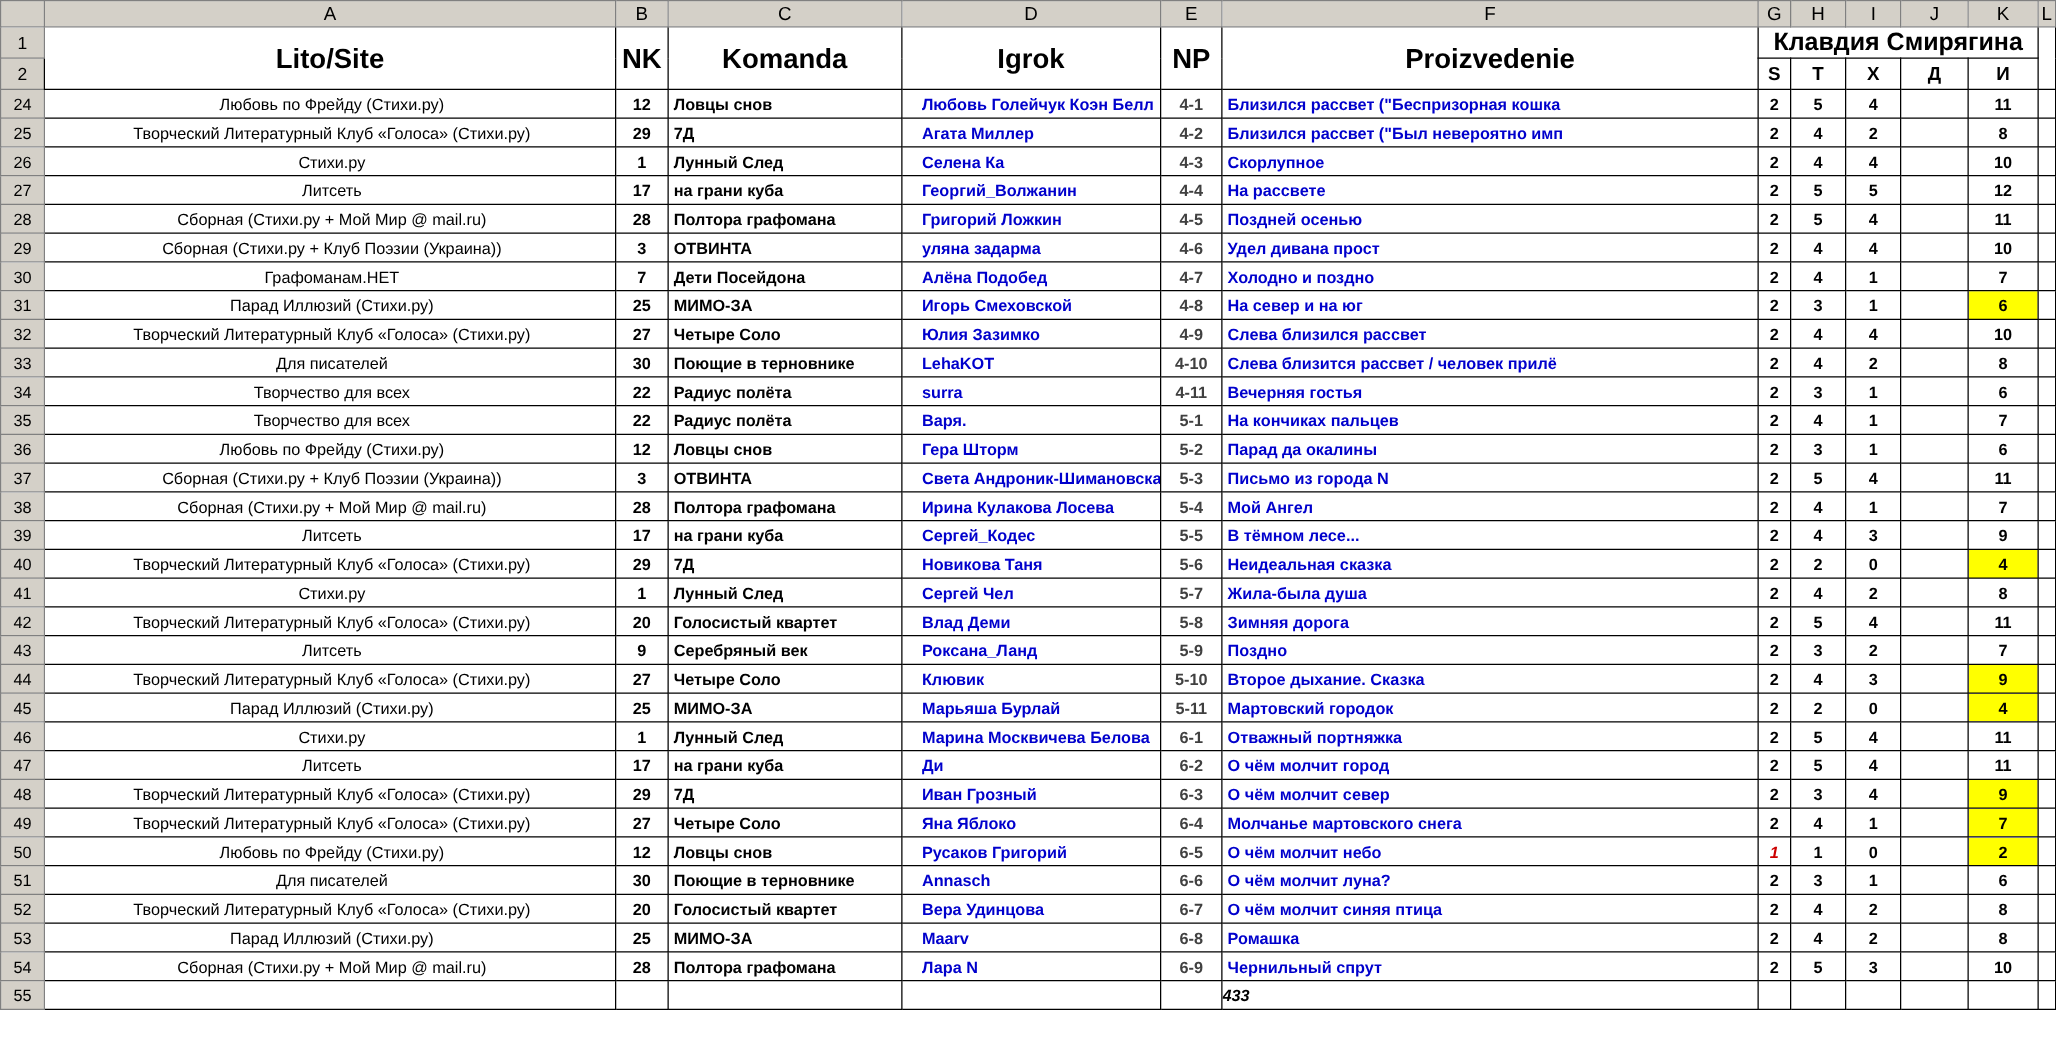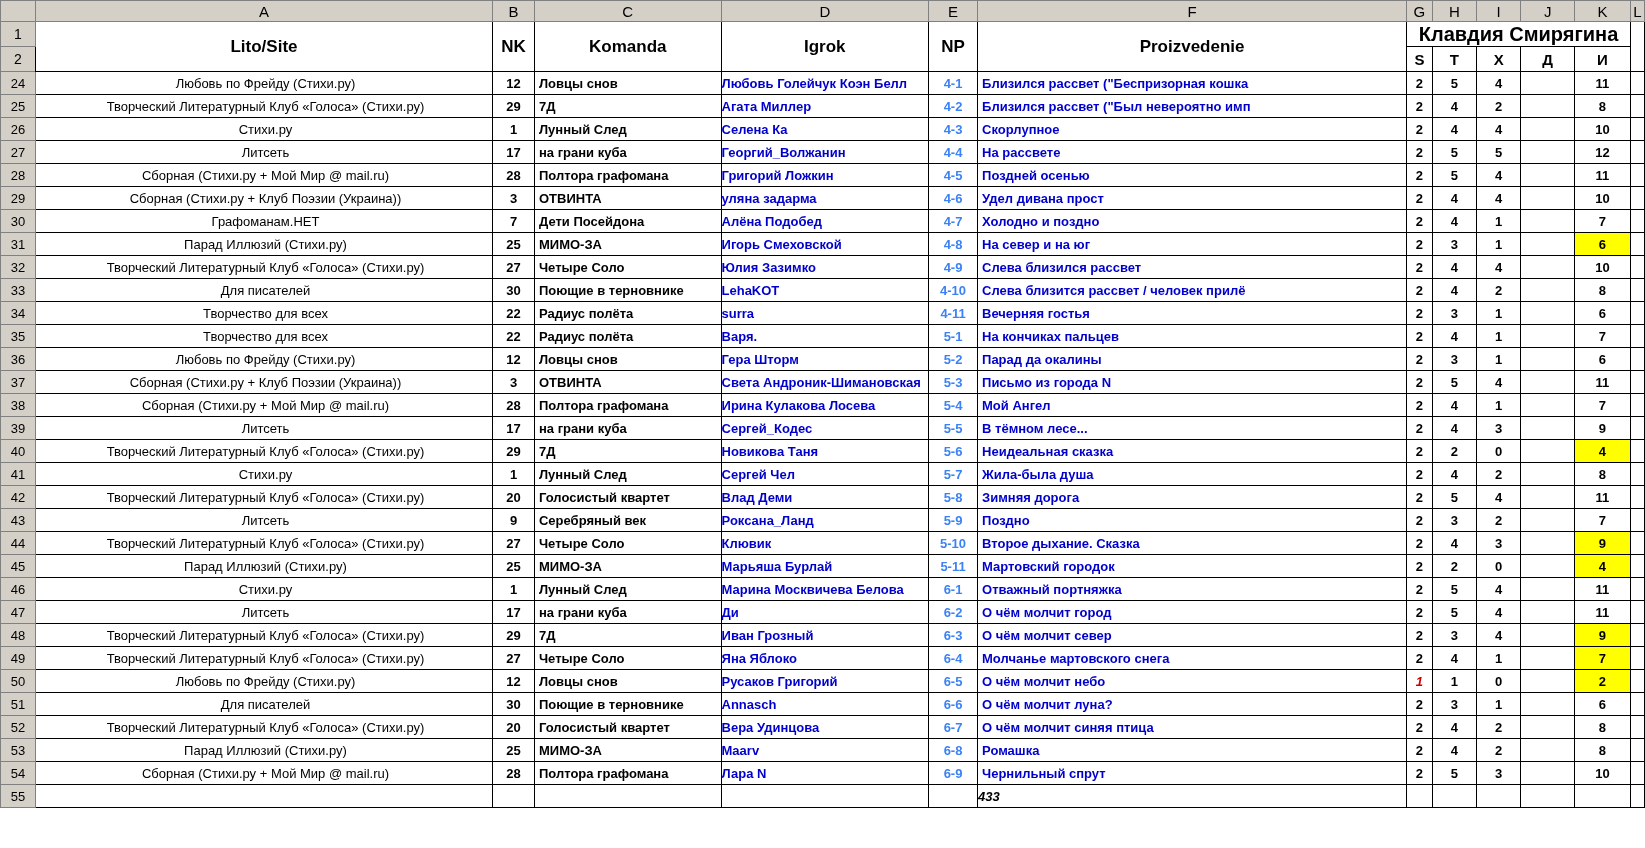--- a/index.html
+++ b/index.html
@@ -6,30 +6,30 @@
   body{font-family:"Liberation Sans", sans-serif;}
   #sheet{width:1645px;height:848px;position:relative;overflow:hidden;background:#fff;}
   table{border-collapse:collapse;table-layout:fixed;}
   .grid{width:1645px;}
   td,th{border:1px solid #000;padding:0;margin:0;font-weight:normal;overflow:hidden;white-space:nowrap;}
   
   .colhdr td{background:#d4d0c8;text-align:center;font-size:15px;height:20px;color:#000;border:1px solid #808080;}
   .rowhdr{background:#d4d0c8;text-align:center;font-size:14px;color:#000;border:1px solid #808080;width:30px;}
   
   .hdr1 td,.hdr2 td{height:24px;}
-  .title{font-size:17px;font-weight:bold;text-align:center;}
+  .title{font-size:22px;font-weight:bold;text-align:center;}
   .bigname{font-size:20px;font-weight:bold;text-align:center;}
   .sub{font-size:15px;font-weight:bold;text-align:center;}
   
   .r td{height:22px;font-size:13px;}
   .site{padding-left:3px;font-size:12.5px;color:#000;text-align:center;}
   .nk{text-align:center;font-weight:bold;font-size:14px;color:#000;}
   .komanda{padding-left:4px;font-weight:bold;font-size:14px;color:#000;}
-  .igrok{padding-left:0;font-weight:bold;font-size:14px;color:#0000cc;}
-  .np{text-align:center;font-weight:bold;font-size:13px;color:#3b82f6;}
+  .igrok{padding-left:16px;font-weight:bold;font-size:14px;color:#0000cc;}
+  .np{text-align:center;font-weight:bold;font-size:13px;color:#404040;}
   .proizv{padding-left:4px;font-weight:bold;font-size:14px;color:#0000cc;}
   .num{text-align:center;font-weight:bold;font-size:13px;color:#000;}
   .num.hl{background:#ffff00;}
   .num.red{color:#cc0000;font-style:italic;}
   .blank{background:#fff;}
   .total{font-weight:bold;font-style:italic;font-size:14px;}
 </style>
 </head>
 <body>
 

